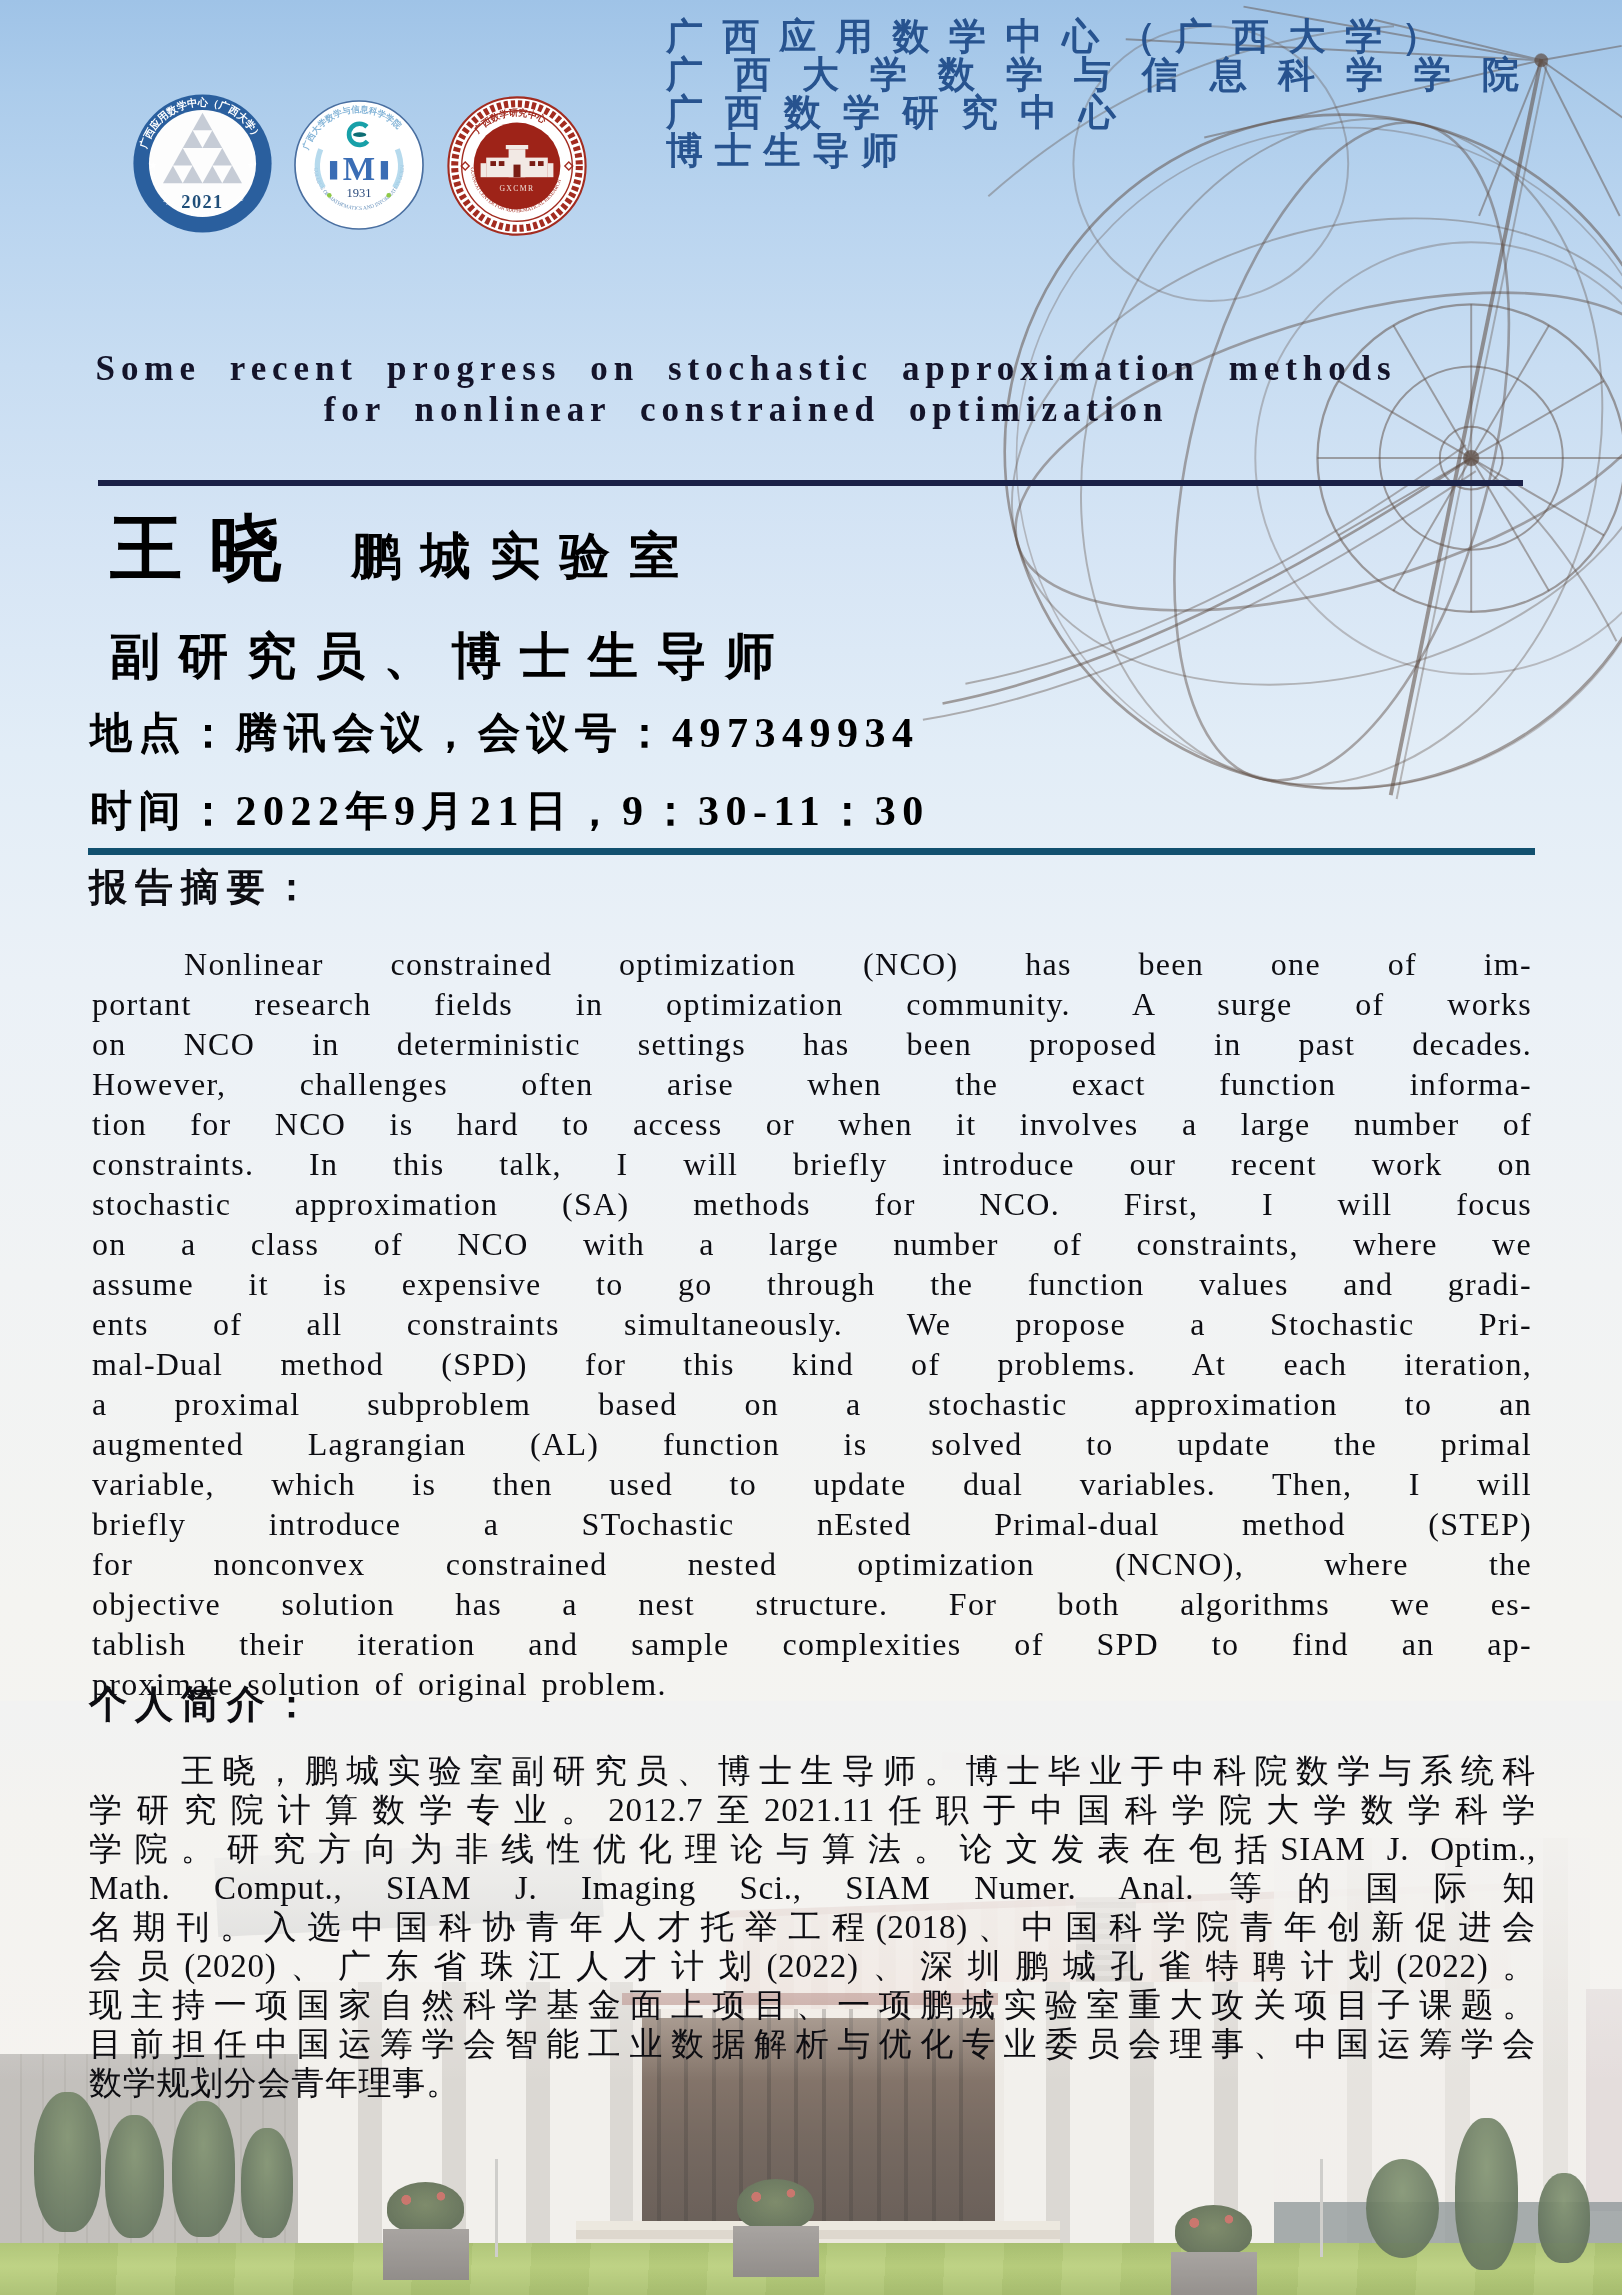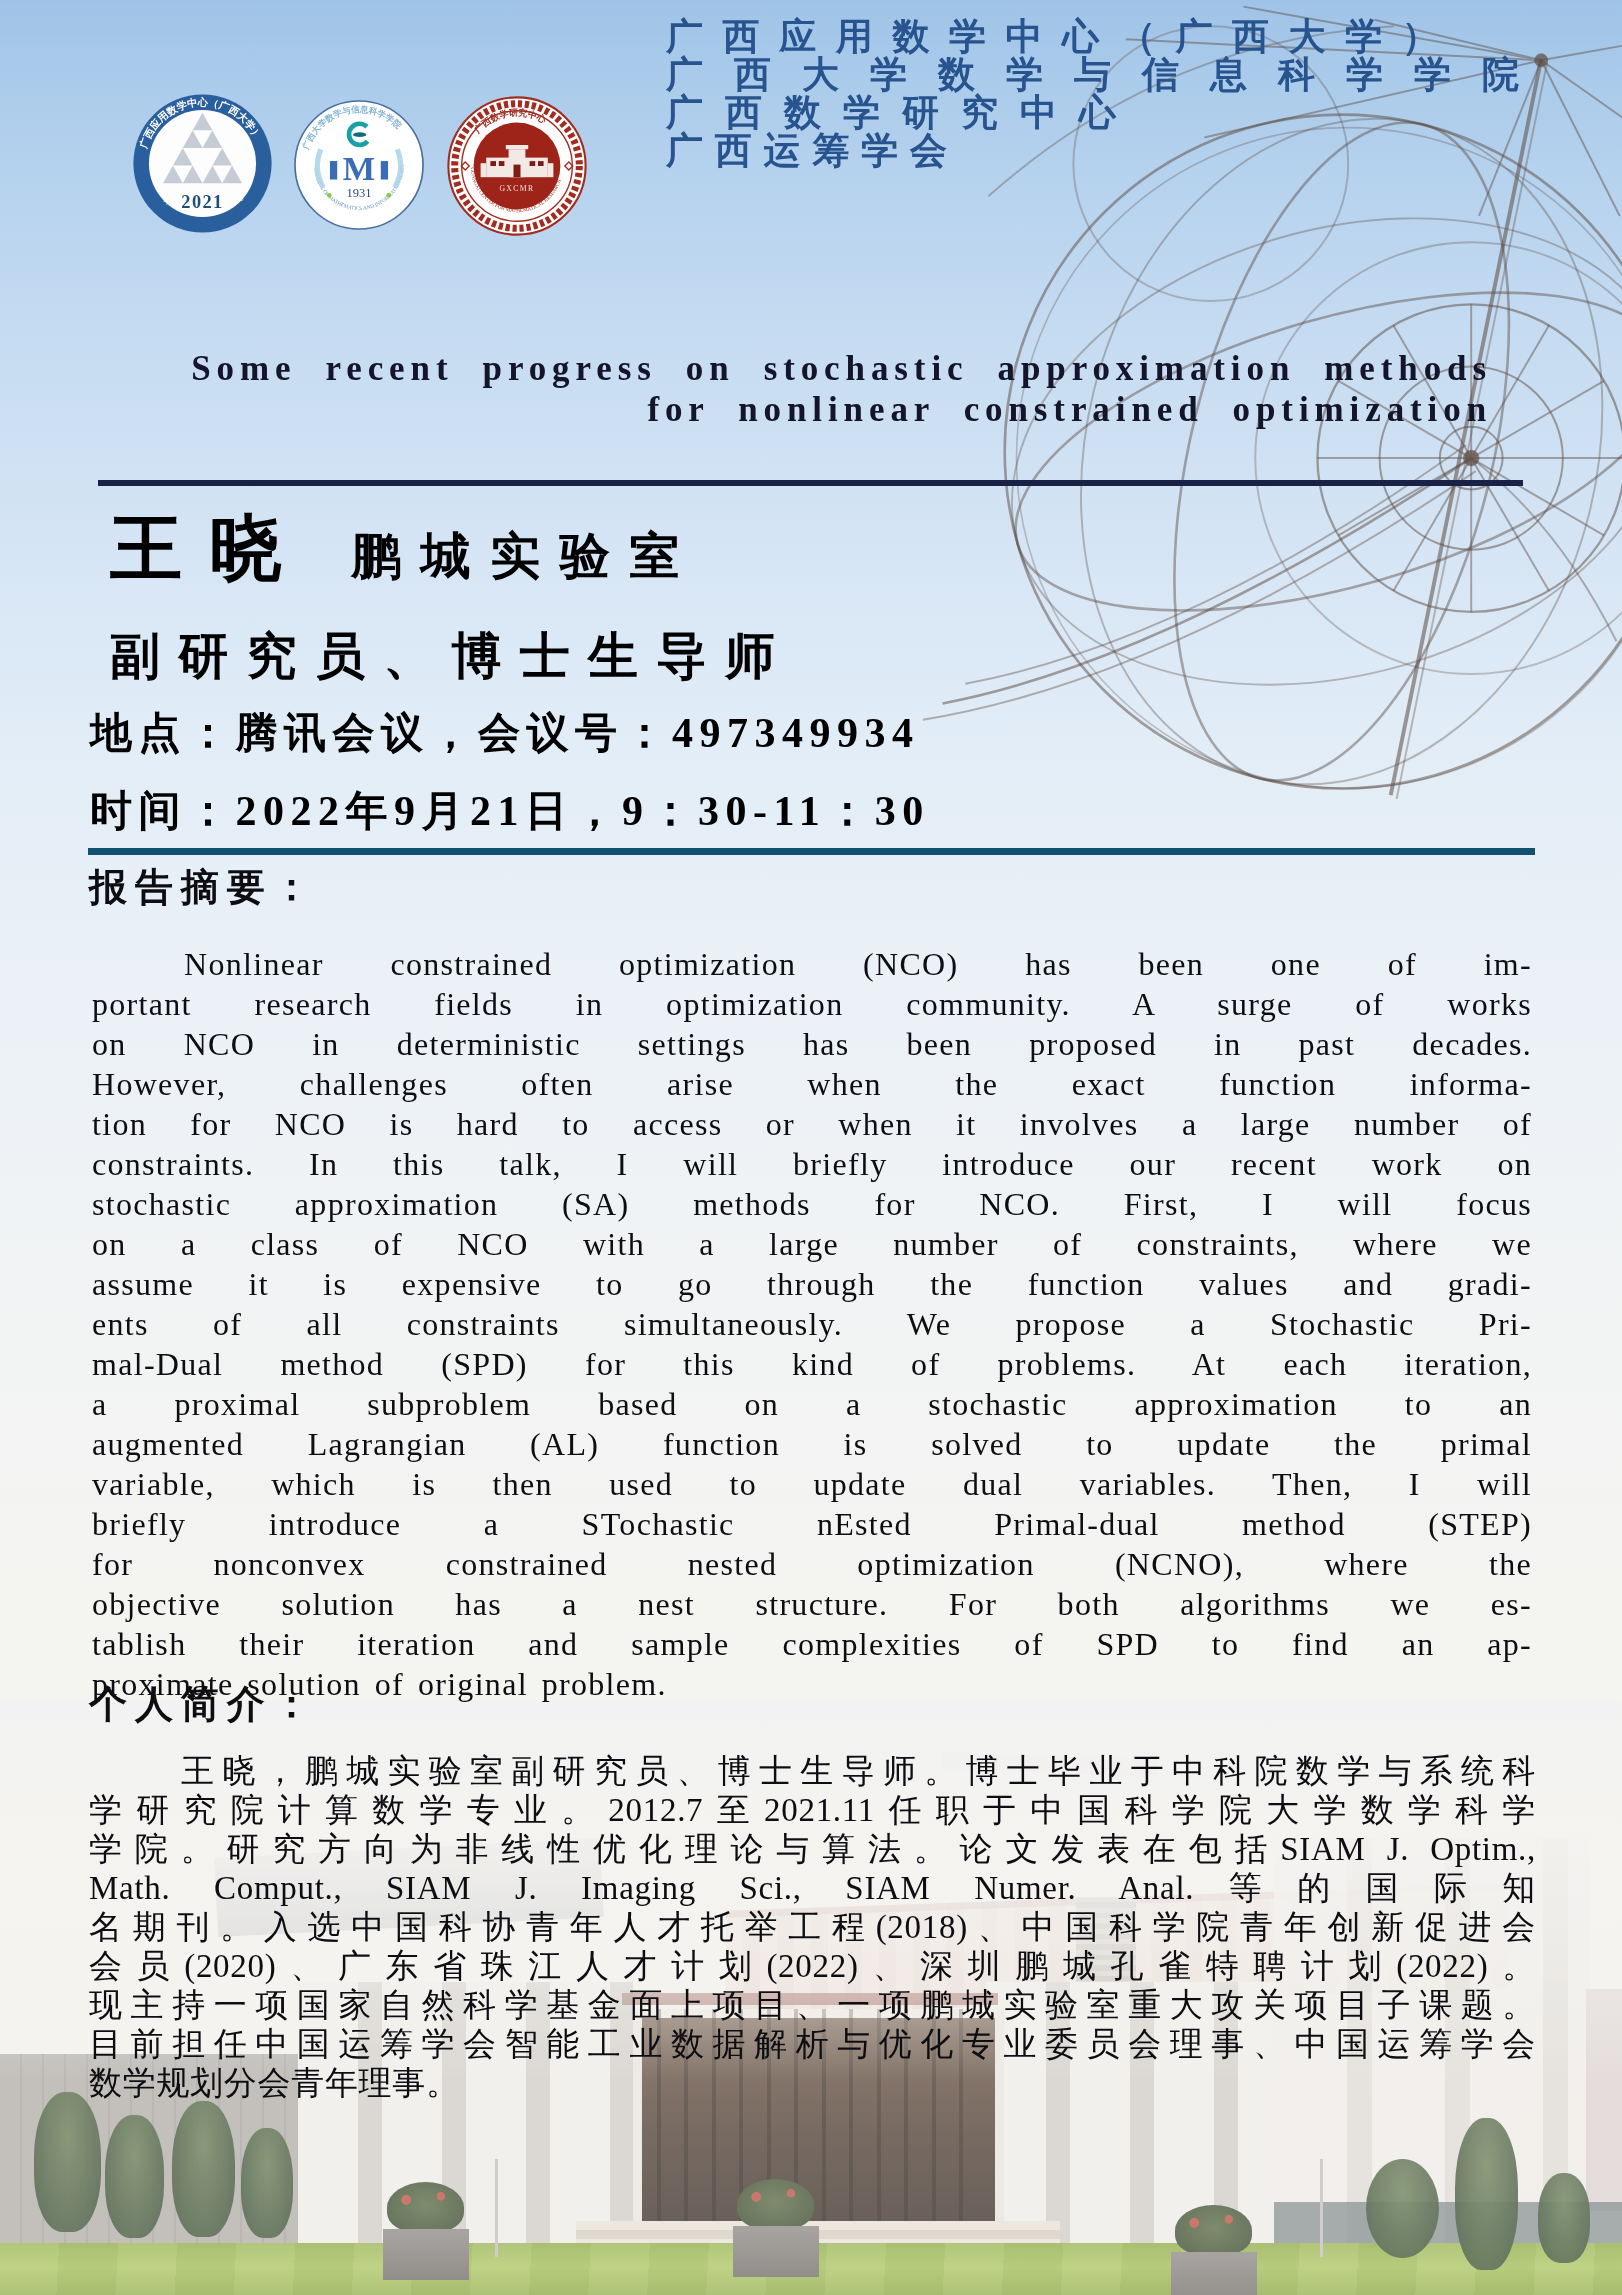--- a/index.html
+++ b/index.html
@@ -68,21 +68,21 @@
       rgba(243,243,241,.55) 62%,rgba(243,243,241,0) 100%);}
   .fog{left:0;top:0;width:1623px;height:594px;background:rgba(246,244,240,.26);}
   
   .logos{position:absolute;left:0;top:0;}
   .logo{position:absolute;}
   
   .orgs{position:absolute;left:666px;top:18.3px;color:#27538f;font-weight:700;
     font-size:37px;line-height:38px;white-space:nowrap;}
   .orgs .o1{letter-spacing:19.6px;} .orgs .o2{letter-spacing:31px;}
   .orgs .o3{letter-spacing:22px;} .orgs .o4{letter-spacing:11.8px;}
-  .title{position:absolute;left:0;top:348px;width:1492px;margin:0;text-align:right;
+  .title{position:absolute;left:0;top:348px;width:1492px;margin:0;text-align:center;
     color:#14142a;font-size:35px;font-weight:700;line-height:41px;
     letter-spacing:5.9px;word-spacing:14.4px;}
   .rule{position:absolute;}
   .rule1{left:98px;top:480px;width:1425px;height:5.9px;background:#1a2147;}
   .rule2{left:88px;top:848px;width:1447px;height:7.2px;background:#11506f;}
   .name-row{position:absolute;left:110px;top:510px;display:flex;align-items:baseline;
     gap:42px;color:#000;font-weight:700;white-space:nowrap;}
   .speaker-name{font-size:72px;letter-spacing:27.5px;line-height:79px;}
   .speaker-affil{font-size:50px;letter-spacing:19.6px;}
   .speaker-pos{position:absolute;left:110px;top:623px;color:#000;font-weight:700;
@@ -265,21 +265,21 @@
         <rect x="130" y="93" width="8" height="7" fill="#7a1d14"></rect>
       </g>
       <text x="100" y="136" text-anchor="middle" font-size="11" letter-spacing="2" fill="#f0e2da">GXCMR</text>
     </svg>
   </div>
 
   <div class="orgs">
     <div class="o1">广西应用数学中心（广西大学）</div>
     <div class="o2">广西大学数学与信息科学学院</div>
     <div class="o3">广西数学研究中心</div>
-    <div class="o4">广西运筹学会</div>
+    <div class="o4">博士生导师</div>
   </div>
 
   <h1 class="title">
     <span style="display:block">Some recent progress on stochastic approximation methods</span>
     <span style="display:block">for nonlinear constrained optimization</span>
   </h1>
 
   <div class="rule rule1"></div>
 
   <div class="name-row">

